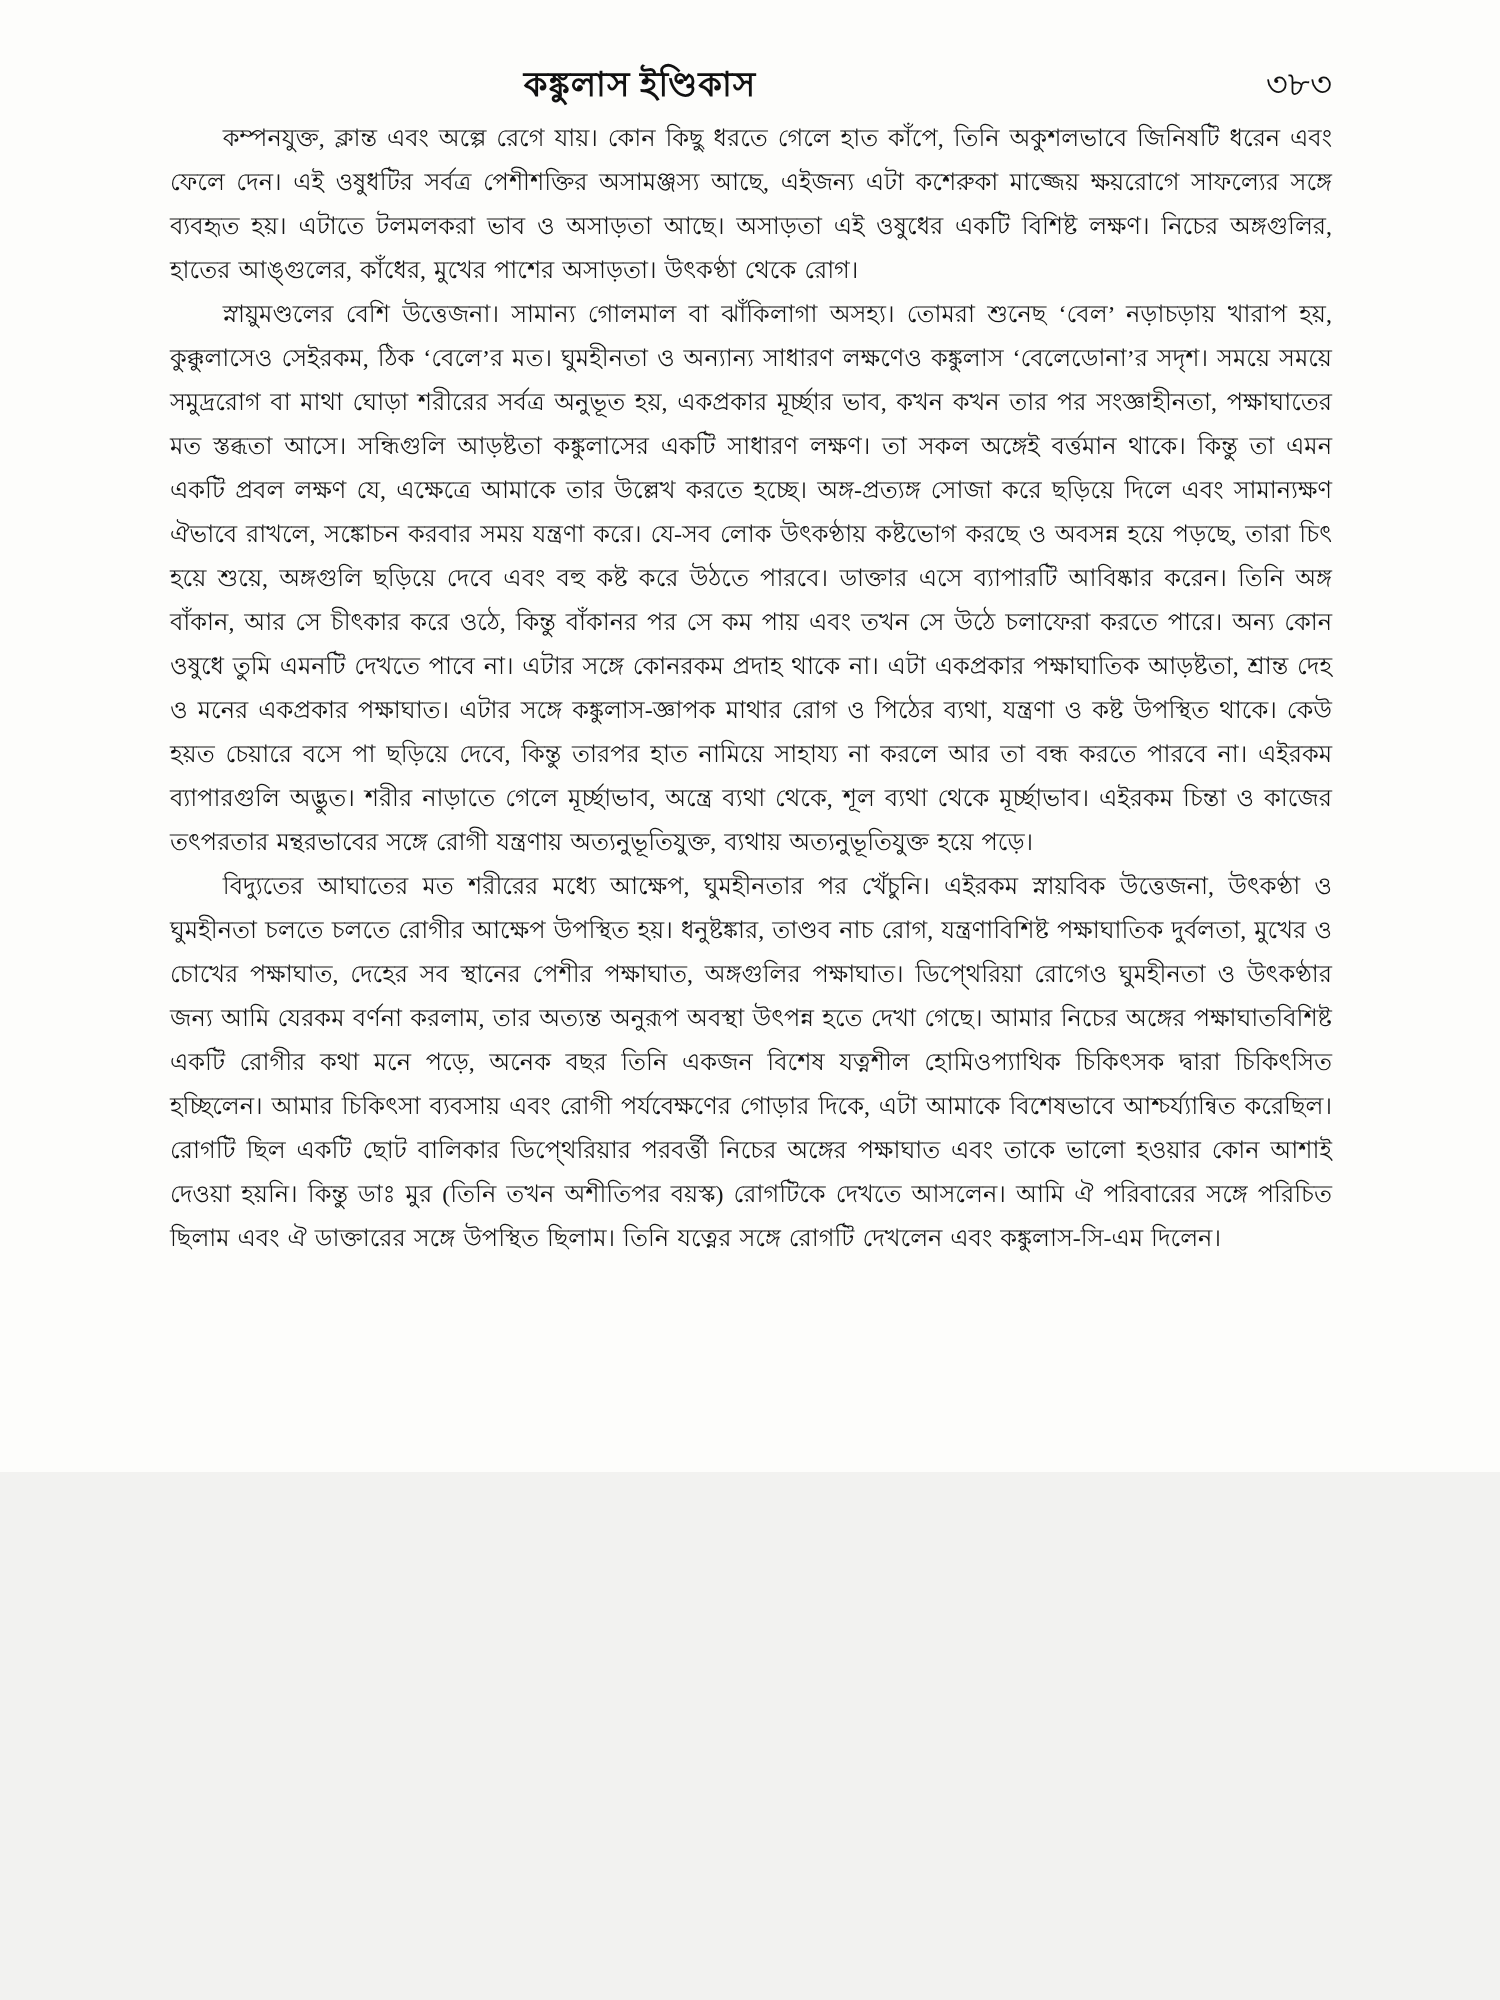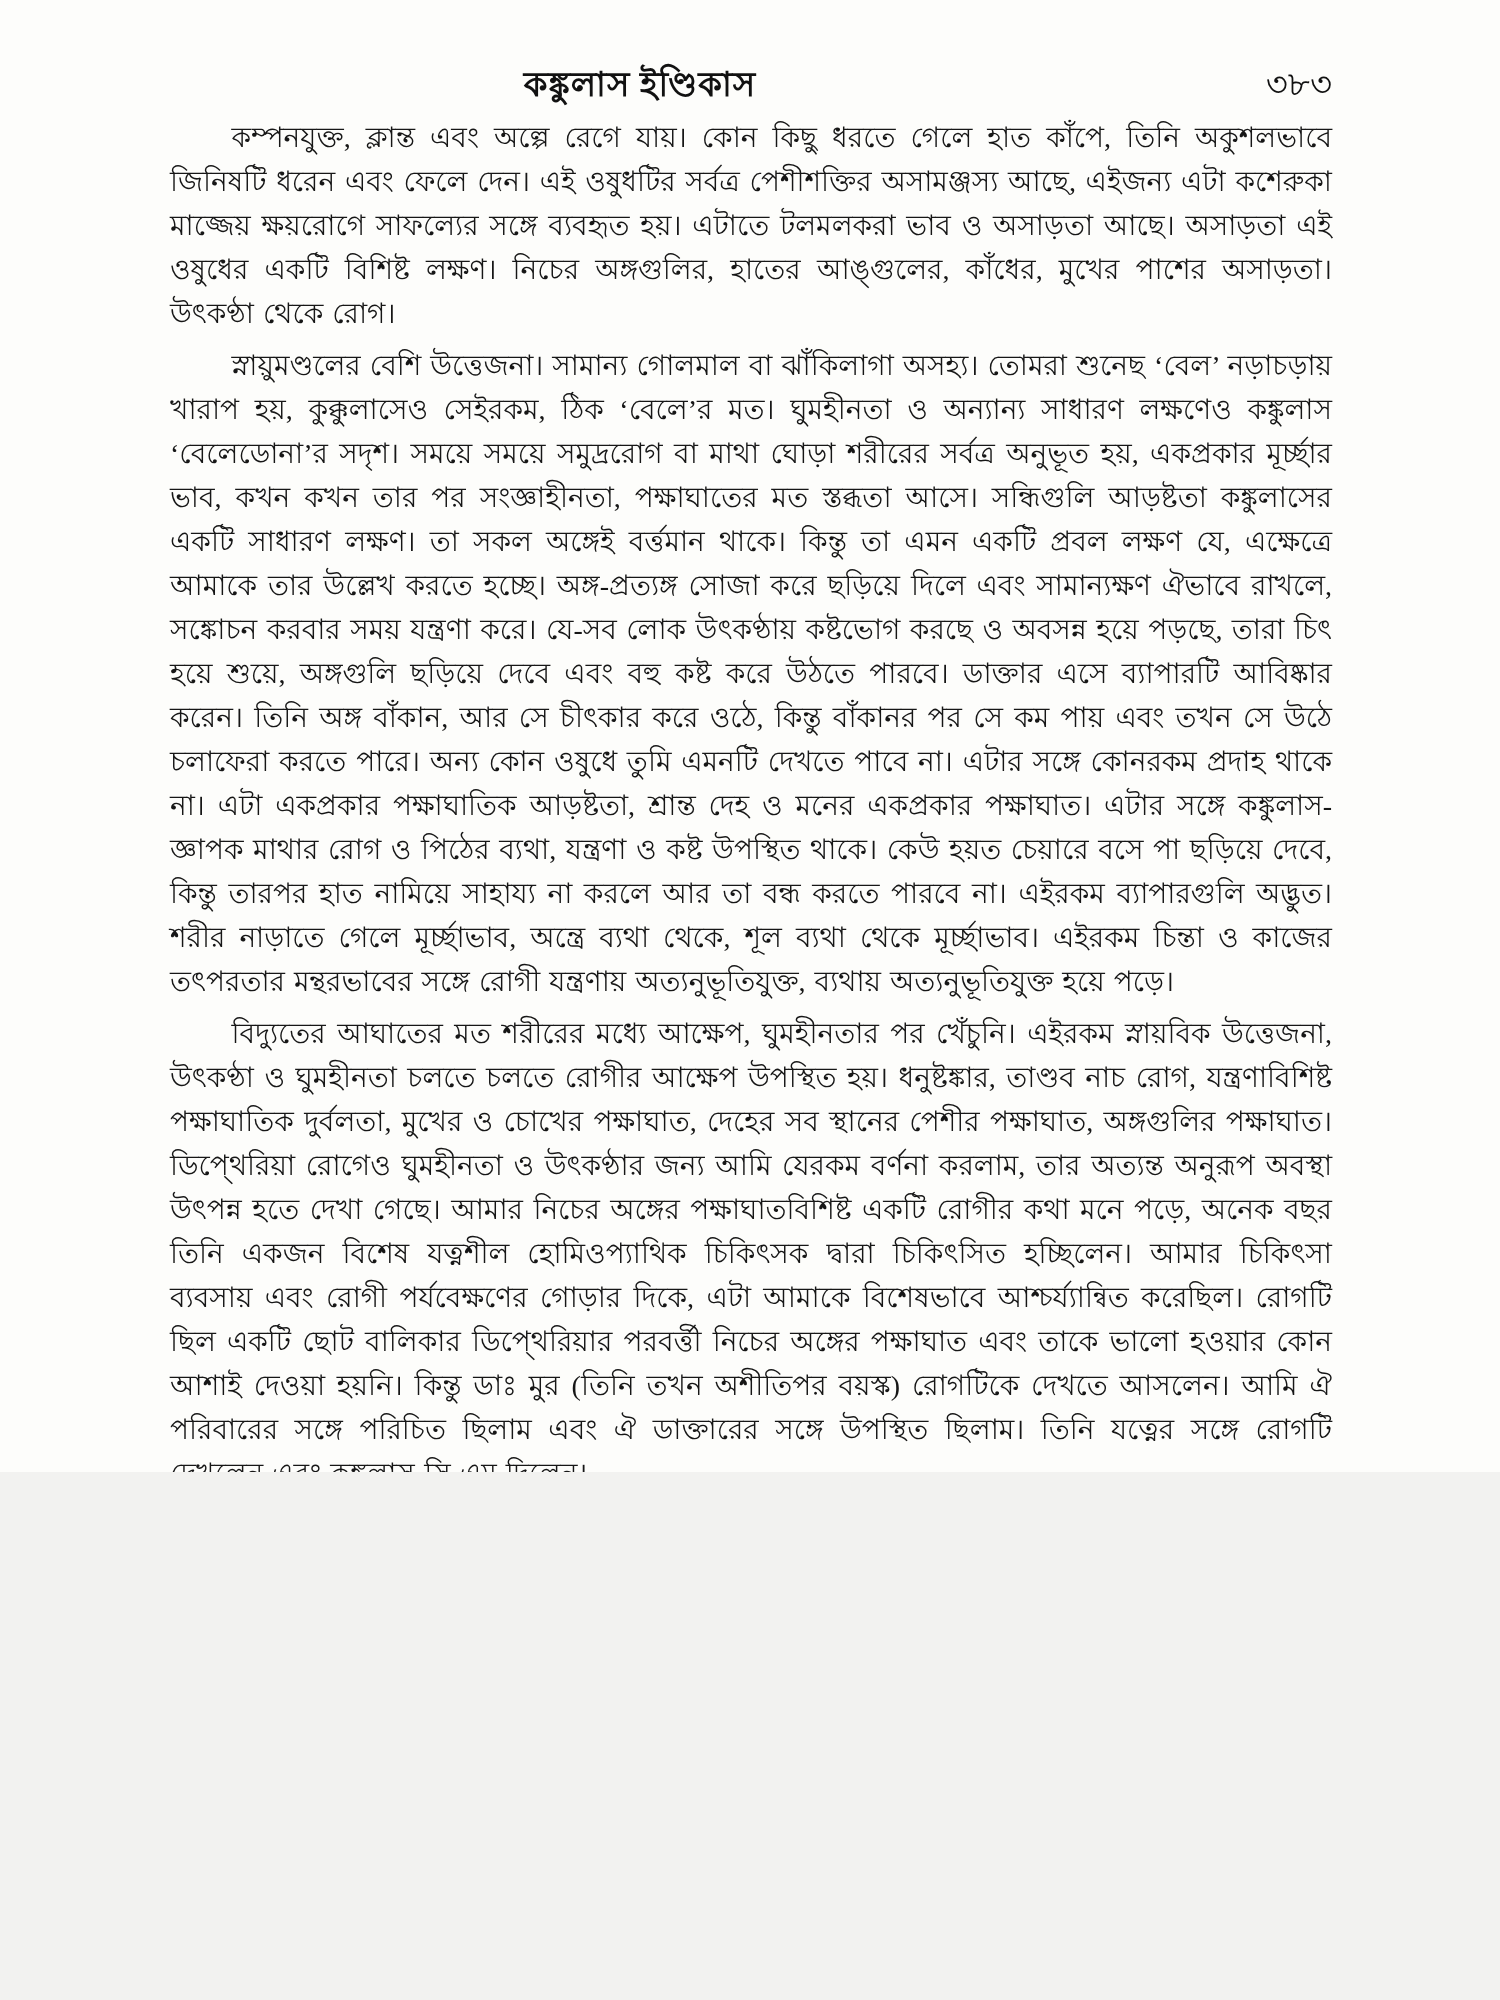--- a/index.html
+++ b/index.html
@@ -38,29 +38,29 @@
     top: 58px;
     right: 168px;
     font-size: 34px;
     font-weight: normal;
     color: #111;
   }
   .page-body {
     padding: 6px 168px 0 170px;
   }
   .page-body p {
-    font-size: 28px;
+    font-size: 24px;
     line-height: 44px;
     text-align: justify;
     text-indent: 2.2em;
     color: #161616;
     word-spacing: 2px;
   }
   .page-body p + p {
-    margin-top: 8px;
+    margin-top: 0;
   }
 </style>
 </head>
 <body>
 
 <div class="scan-page">
 
   <div class="page-header">
     <span class="book-title">কঙ্কুলাস ইণ্ডিকাস</span>
     <span class="page-number">৩৮৩</span>

